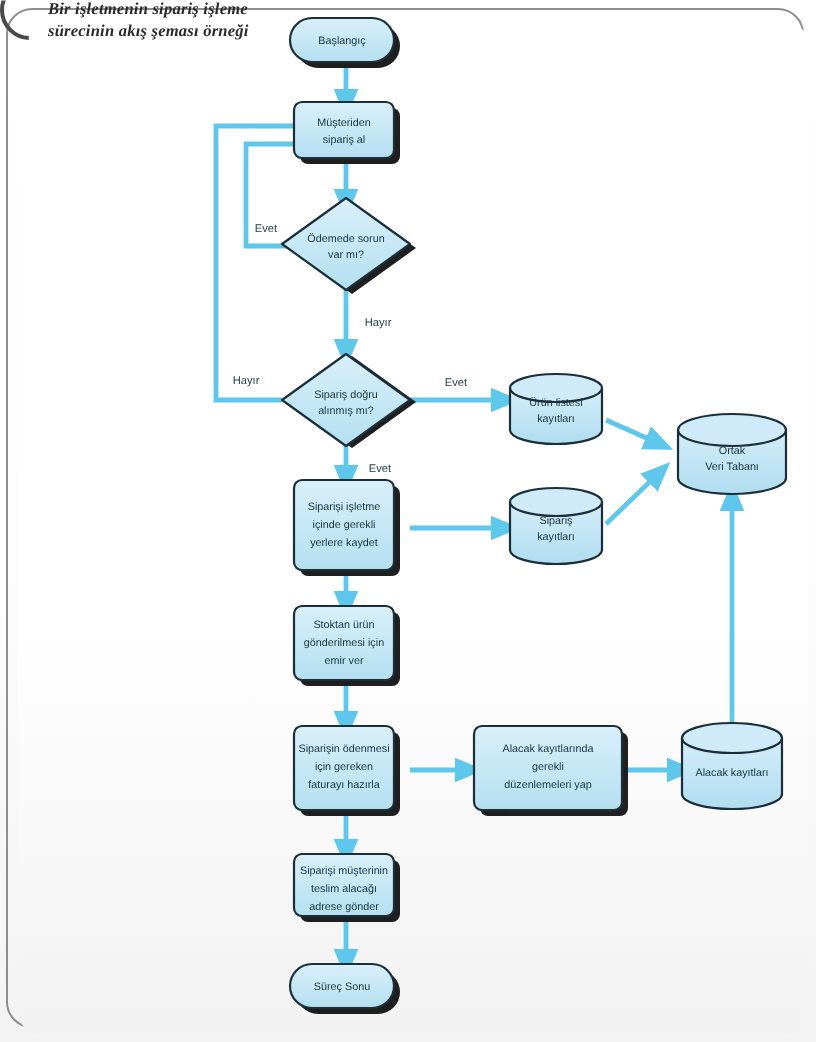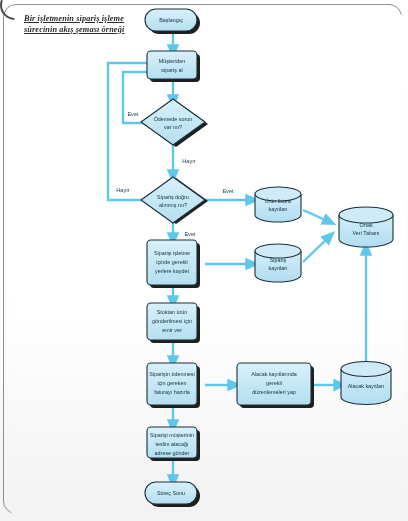--- a/index.html
+++ b/index.html
@@ -25,25 +25,25 @@
     border:0;
   }
   
   #corner-curl{
     position:absolute;left:0px;top:-10px;width:26px;height:26px;
     border:2px solid #4a4a4a;border-radius:50%;
     background:transparent;
     clip-path:polygon(0 34%,48% 34%,48% 100%,0 100%);
   }
   #caption{
-    position:absolute;left:24px;top:14px;width:104px;
+    position:absolute;left:24px;top:0;width:104px;
     font-family:"Liberation Serif", serif;
     font-style:italic;font-weight:bold;
     font-size:8.3px;line-height:10.6px;
-    color:#2a2a2a;letter-spacing:.1px;text-decoration:underline;
+    color:#2a2a2a;letter-spacing:.1px;
   }
 
   svg#flow{position:absolute;left:0;top:0;width:408px;height:521px;}
 
   .nodeLabel{
     font-family:"Liberation Sans", sans-serif;
     font-size:5.4px;fill:#14333f;text-anchor:middle;
   }
   .nodeLabel.db{font-size:5.4px;}
   .edgeLabel{

